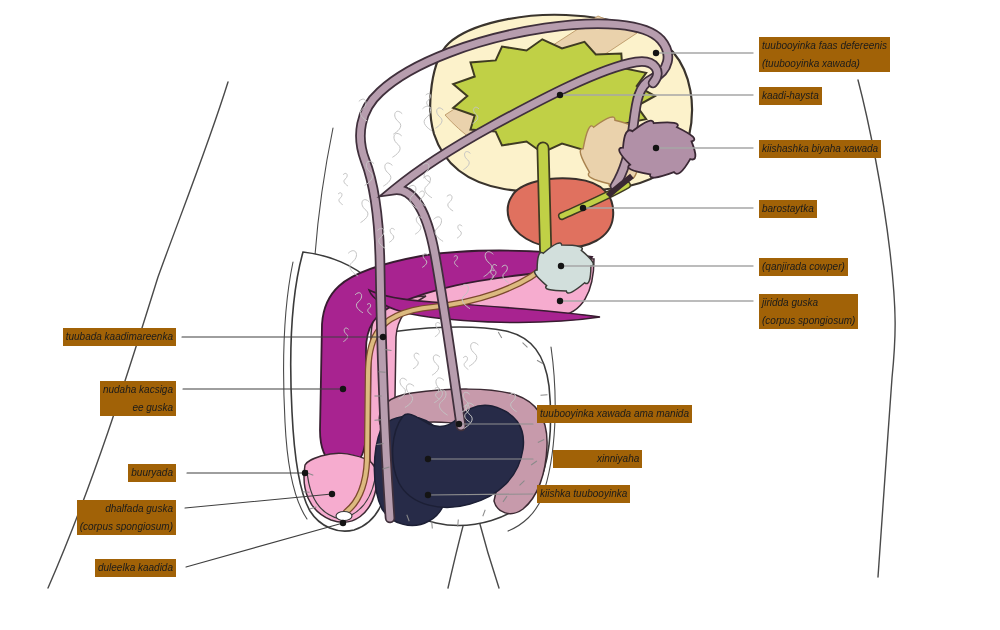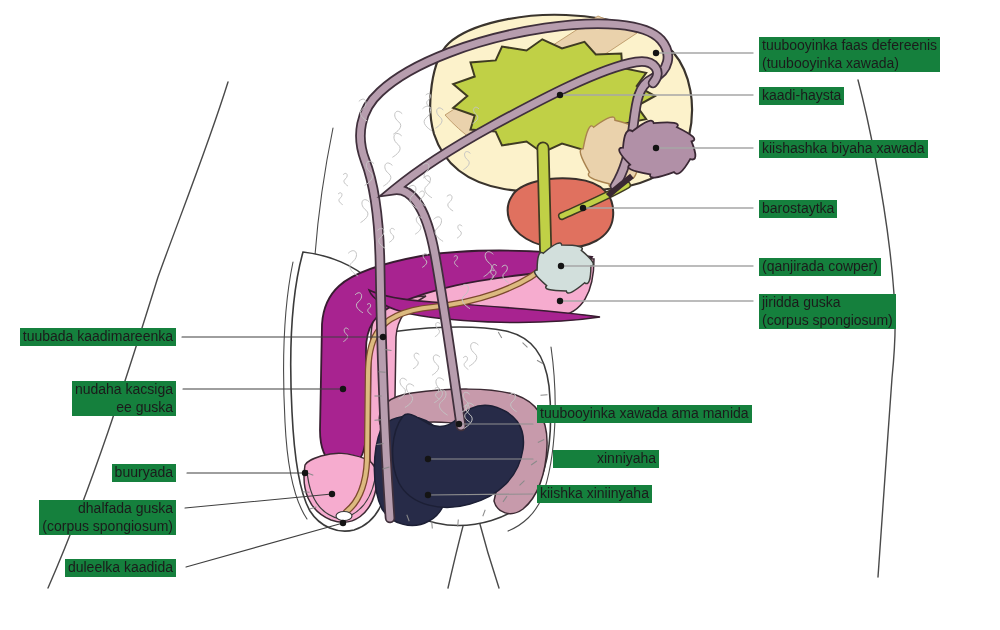--- a/index.html
+++ b/index.html
@@ -1,20 +1,20 @@
 <!DOCTYPE html>
 <html><head>
 <meta charset="utf-8">
 <style>
   html,body{margin:0;padding:0;background:#fff;}
   .stage{position:relative;width:1000px;height:630px;background:#ffffff;overflow:hidden;
          font-family:"Liberation Sans",sans-serif;}
   .stage svg{position:absolute;left:0;top:0;}
-  .lbl{position:absolute;font-size:14px;line-height:17.5px;color:#1b1b1b;background:#15803d;
-       padding:0 3px;white-space:nowrap;}
+  .lbl{position:absolute;font-size:10px;line-height:17.5px;color:#1b1b1b;background:#a16207;
+       padding:0 3px;white-space:nowrap;font-style:italic;}
   .lbl.rt{text-align:left;}
   .lbl.lf{text-align:right;margin-left:30px;}
 </style>
 </head>
 <body>
 
 <div class="stage">
 <svg width="1000" height="630" viewBox="0 0 1000 630">
 
   <g fill="none" stroke="#4a4a4a" stroke-width="1.4" stroke-linecap="round">
@@ -226,21 +226,21 @@
     <div>(corpus spongiosum)</div>
   </div>
 
   <div class="lbl rt" style="left:537px;top:405px;">
     <div>tuubooyinka xawada ama manida</div>
   </div>
   <div class="lbl rt" style="left:553px;top:450px;padding-left:44px;">
     <div>xinniyaha</div>
   </div>
   <div class="lbl rt" style="left:537px;top:485px;">
-    <div>kiishka xiniinyaha</div>
+    <div>kiishka tuubooyinka</div>
   </div>
 
   <div class="lbl lf" style="right:824px;top:328px;">
     <div>tuubada kaadimareenka</div>
   </div>
   <div class="lbl lf" style="right:824px;top:381px;">
     <div>nudaha kacsiga</div>
     <div>ee guska</div>
   </div>
   <div class="lbl lf" style="right:824px;top:464px;">

